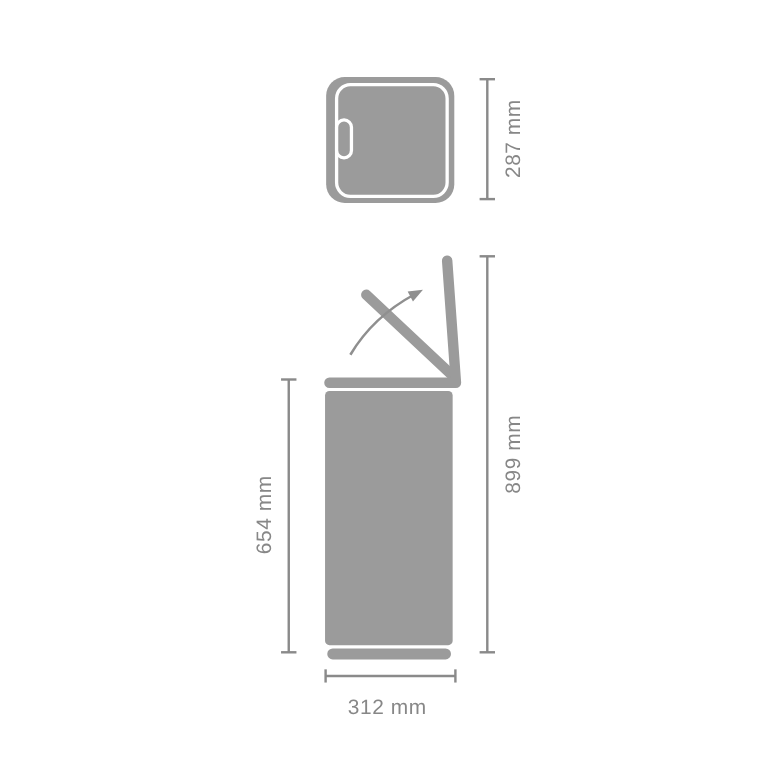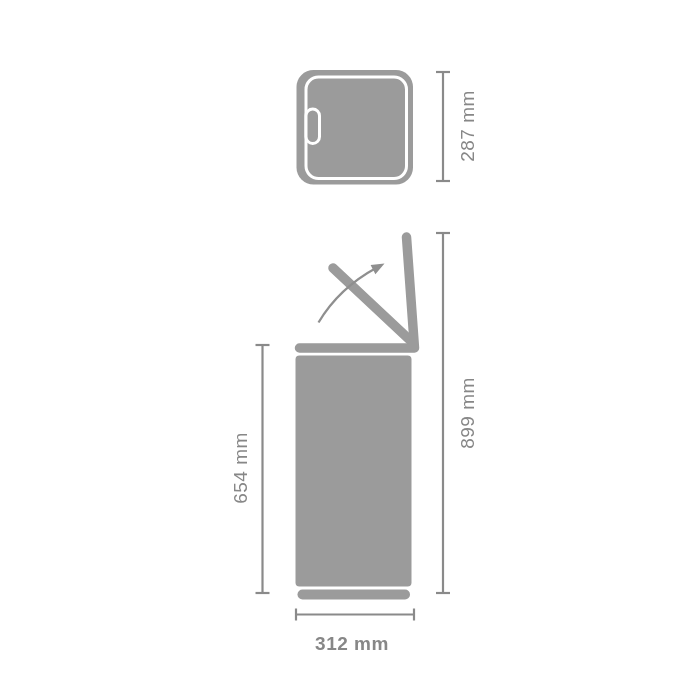--- a/index.html
+++ b/index.html
@@ -93,15 +93,15 @@
       </g>
     </g>
   </svg>
 
   <div class="dim-label rot" style="left:423px; top:115px;">287 mm</div>
 
   <div class="dim-label rot" style="left:423px; top:402px;">899 mm</div>
 
   <div class="dim-label rot" style="left:196px; top:457px;">654 mm</div>
 
-  <div class="dim-label" style="left:307px; top:633px;font-weight:bold;">312 mm</div>
+  <div class="dim-label" style="left:307px; top:633px;">312 mm</div>
 
 </div>
 
 </body></html>

